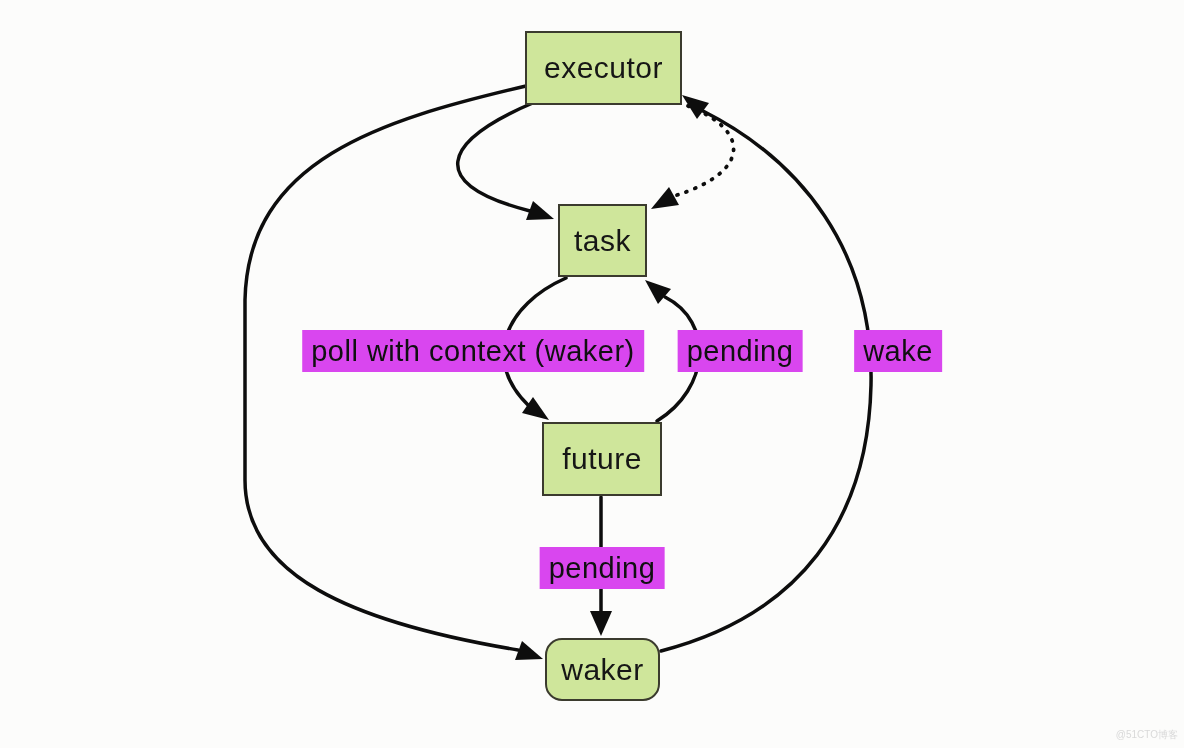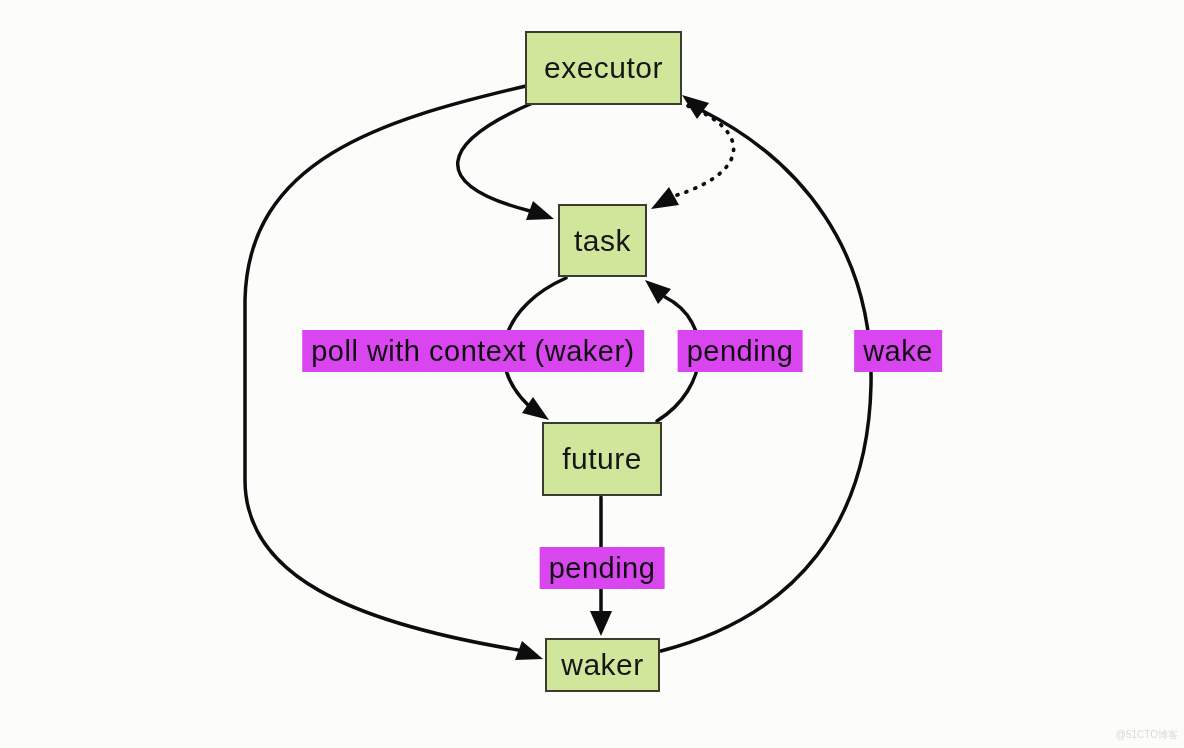--- a/index.html
+++ b/index.html
@@ -38,21 +38,21 @@
     display: flex;
     align-items: center;
     justify-content: center;
     font-size: 30px;
     color: #161616;
     letter-spacing: 0.5px;
   }
   .node-executor { left: 525px; top: 31px;  width: 157px; height: 74px; }
   .node-task     { left: 558px; top: 204px; width: 89px;  height: 73px; }
   .node-future   { left: 542px; top: 422px; width: 120px; height: 74px; }
-  .node-waker    { left: 545px; top: 638px; width: 115px; height: 54px; }
+  .node-waker    { left: 545px; top: 638px; width: 115px; height: 63px; border-radius: 17px; }
   .edge-label {
     position: absolute;
     transform: translateX(-50%);
     background: #d946ef;
     color: #101010;
     font-size: 29px;
     line-height: 42px;
     padding: 0 9px;
     white-space: nowrap;
     letter-spacing: 0.5px;

